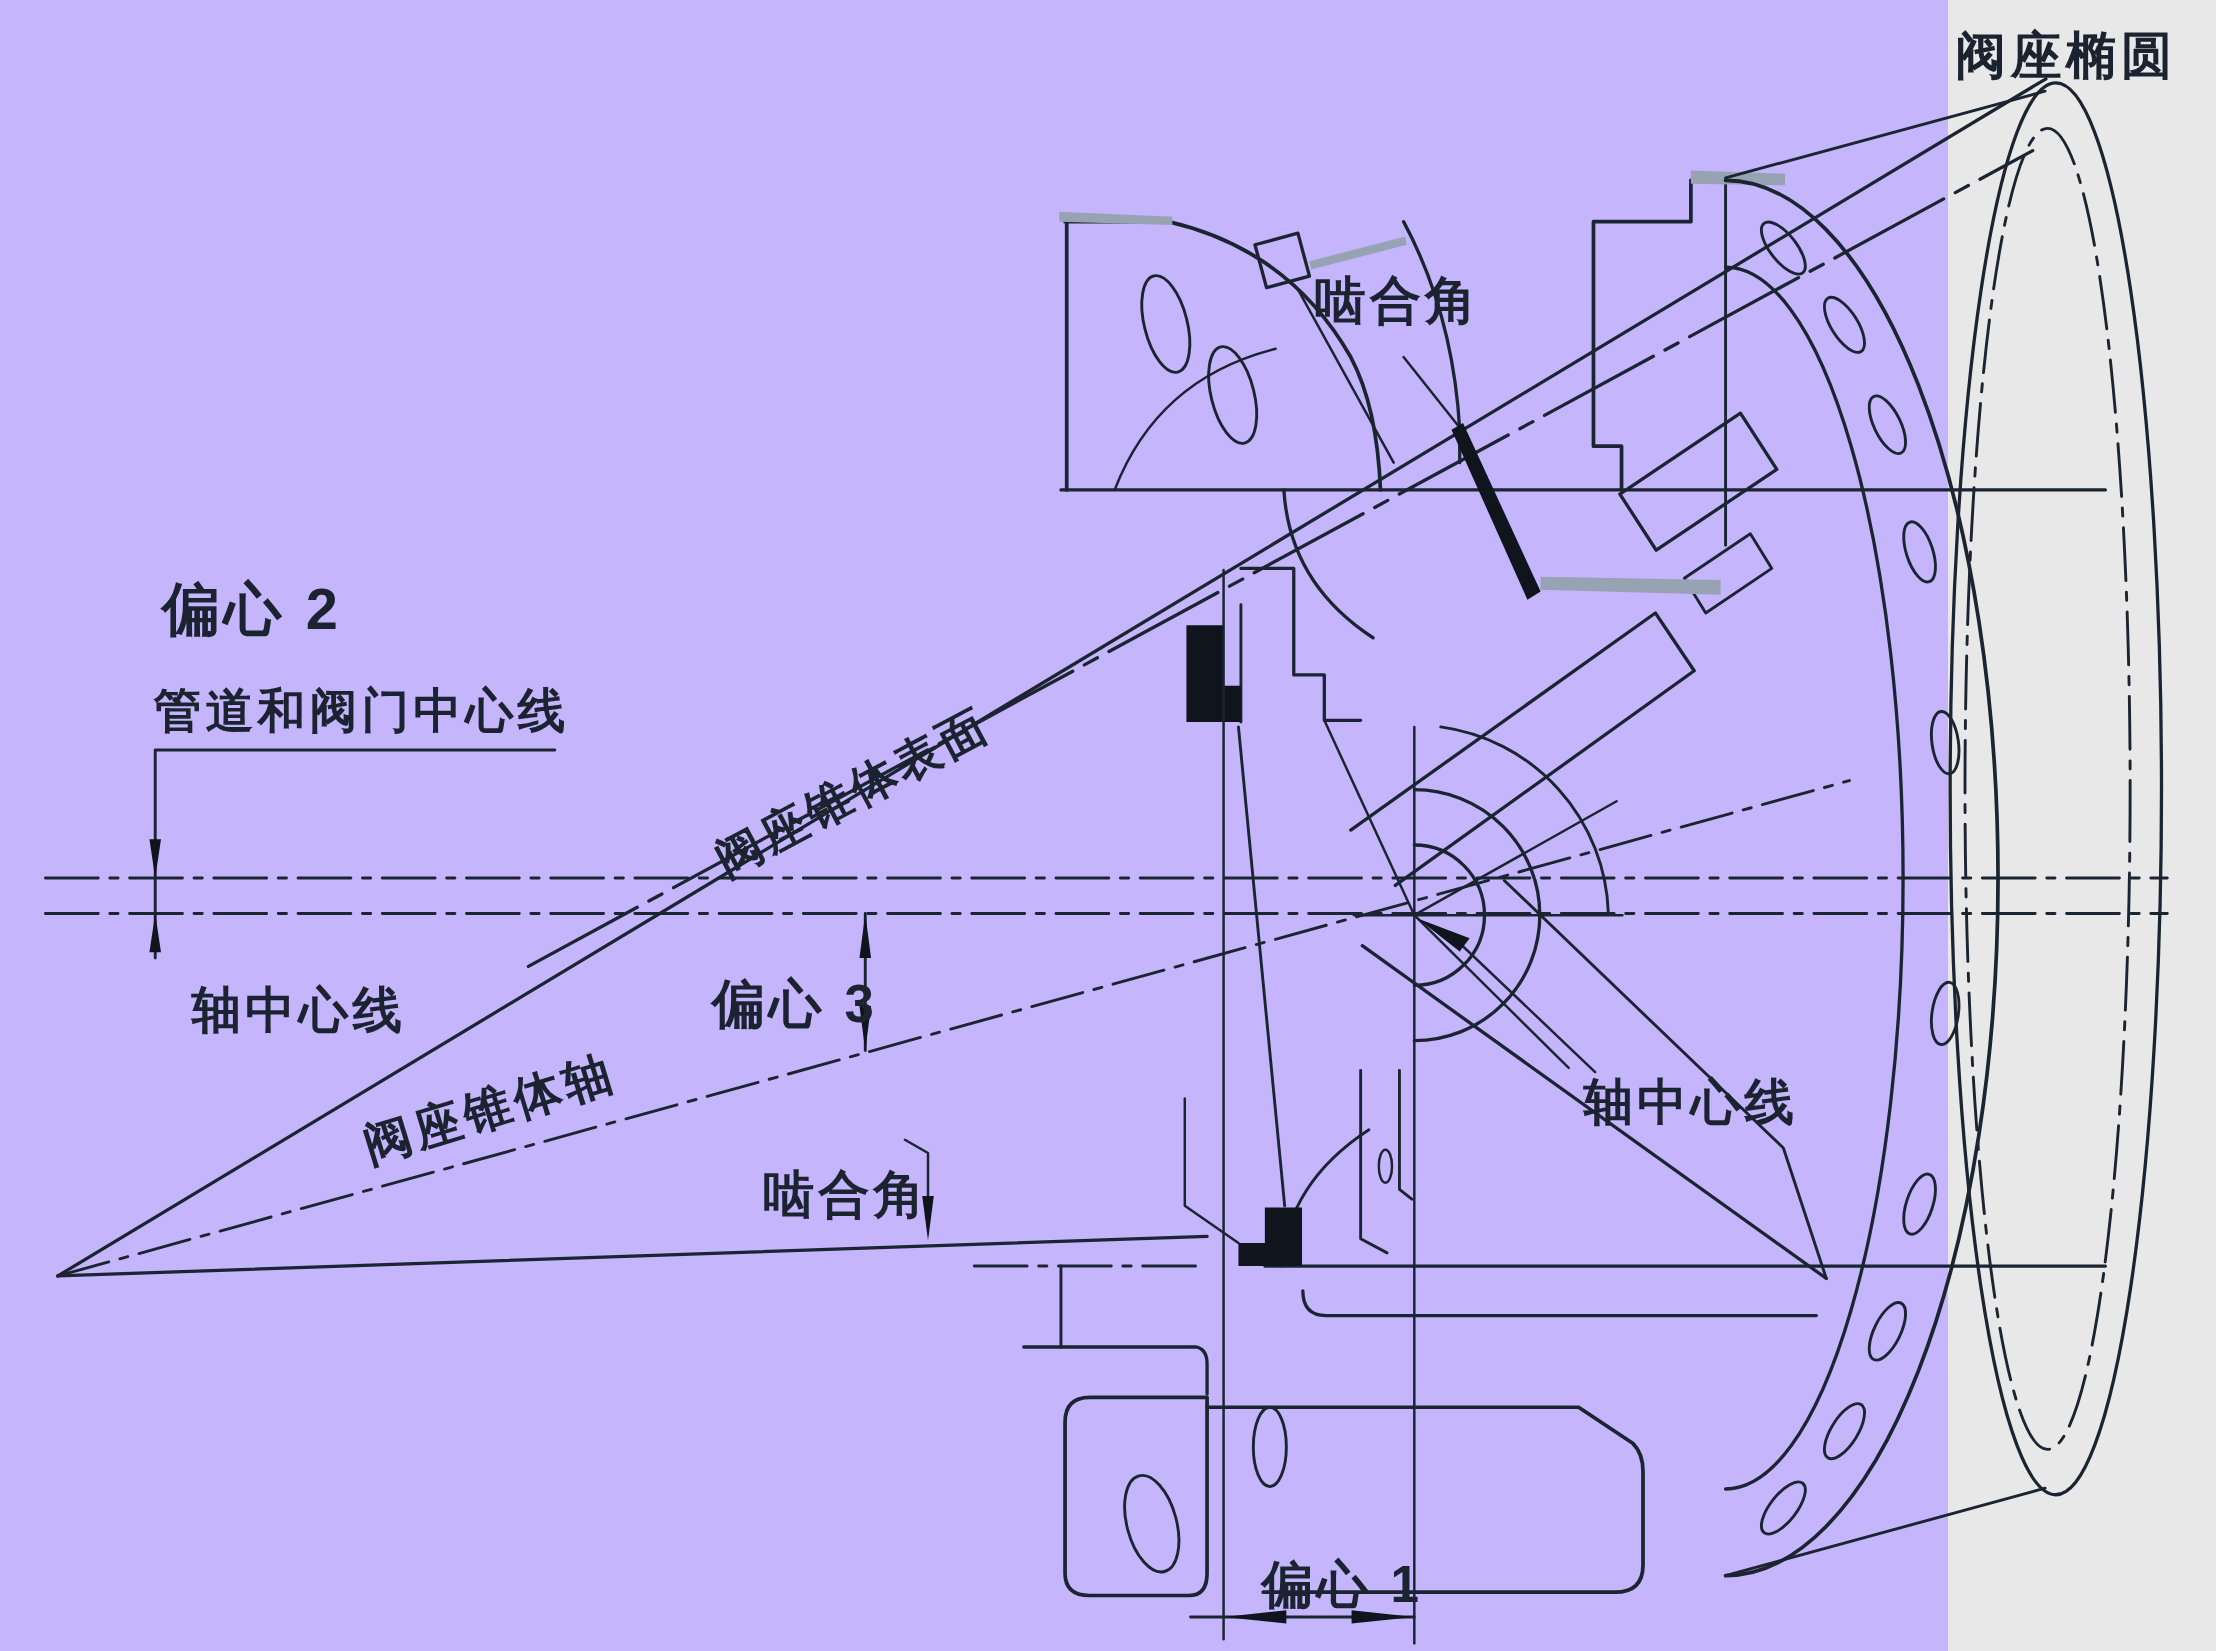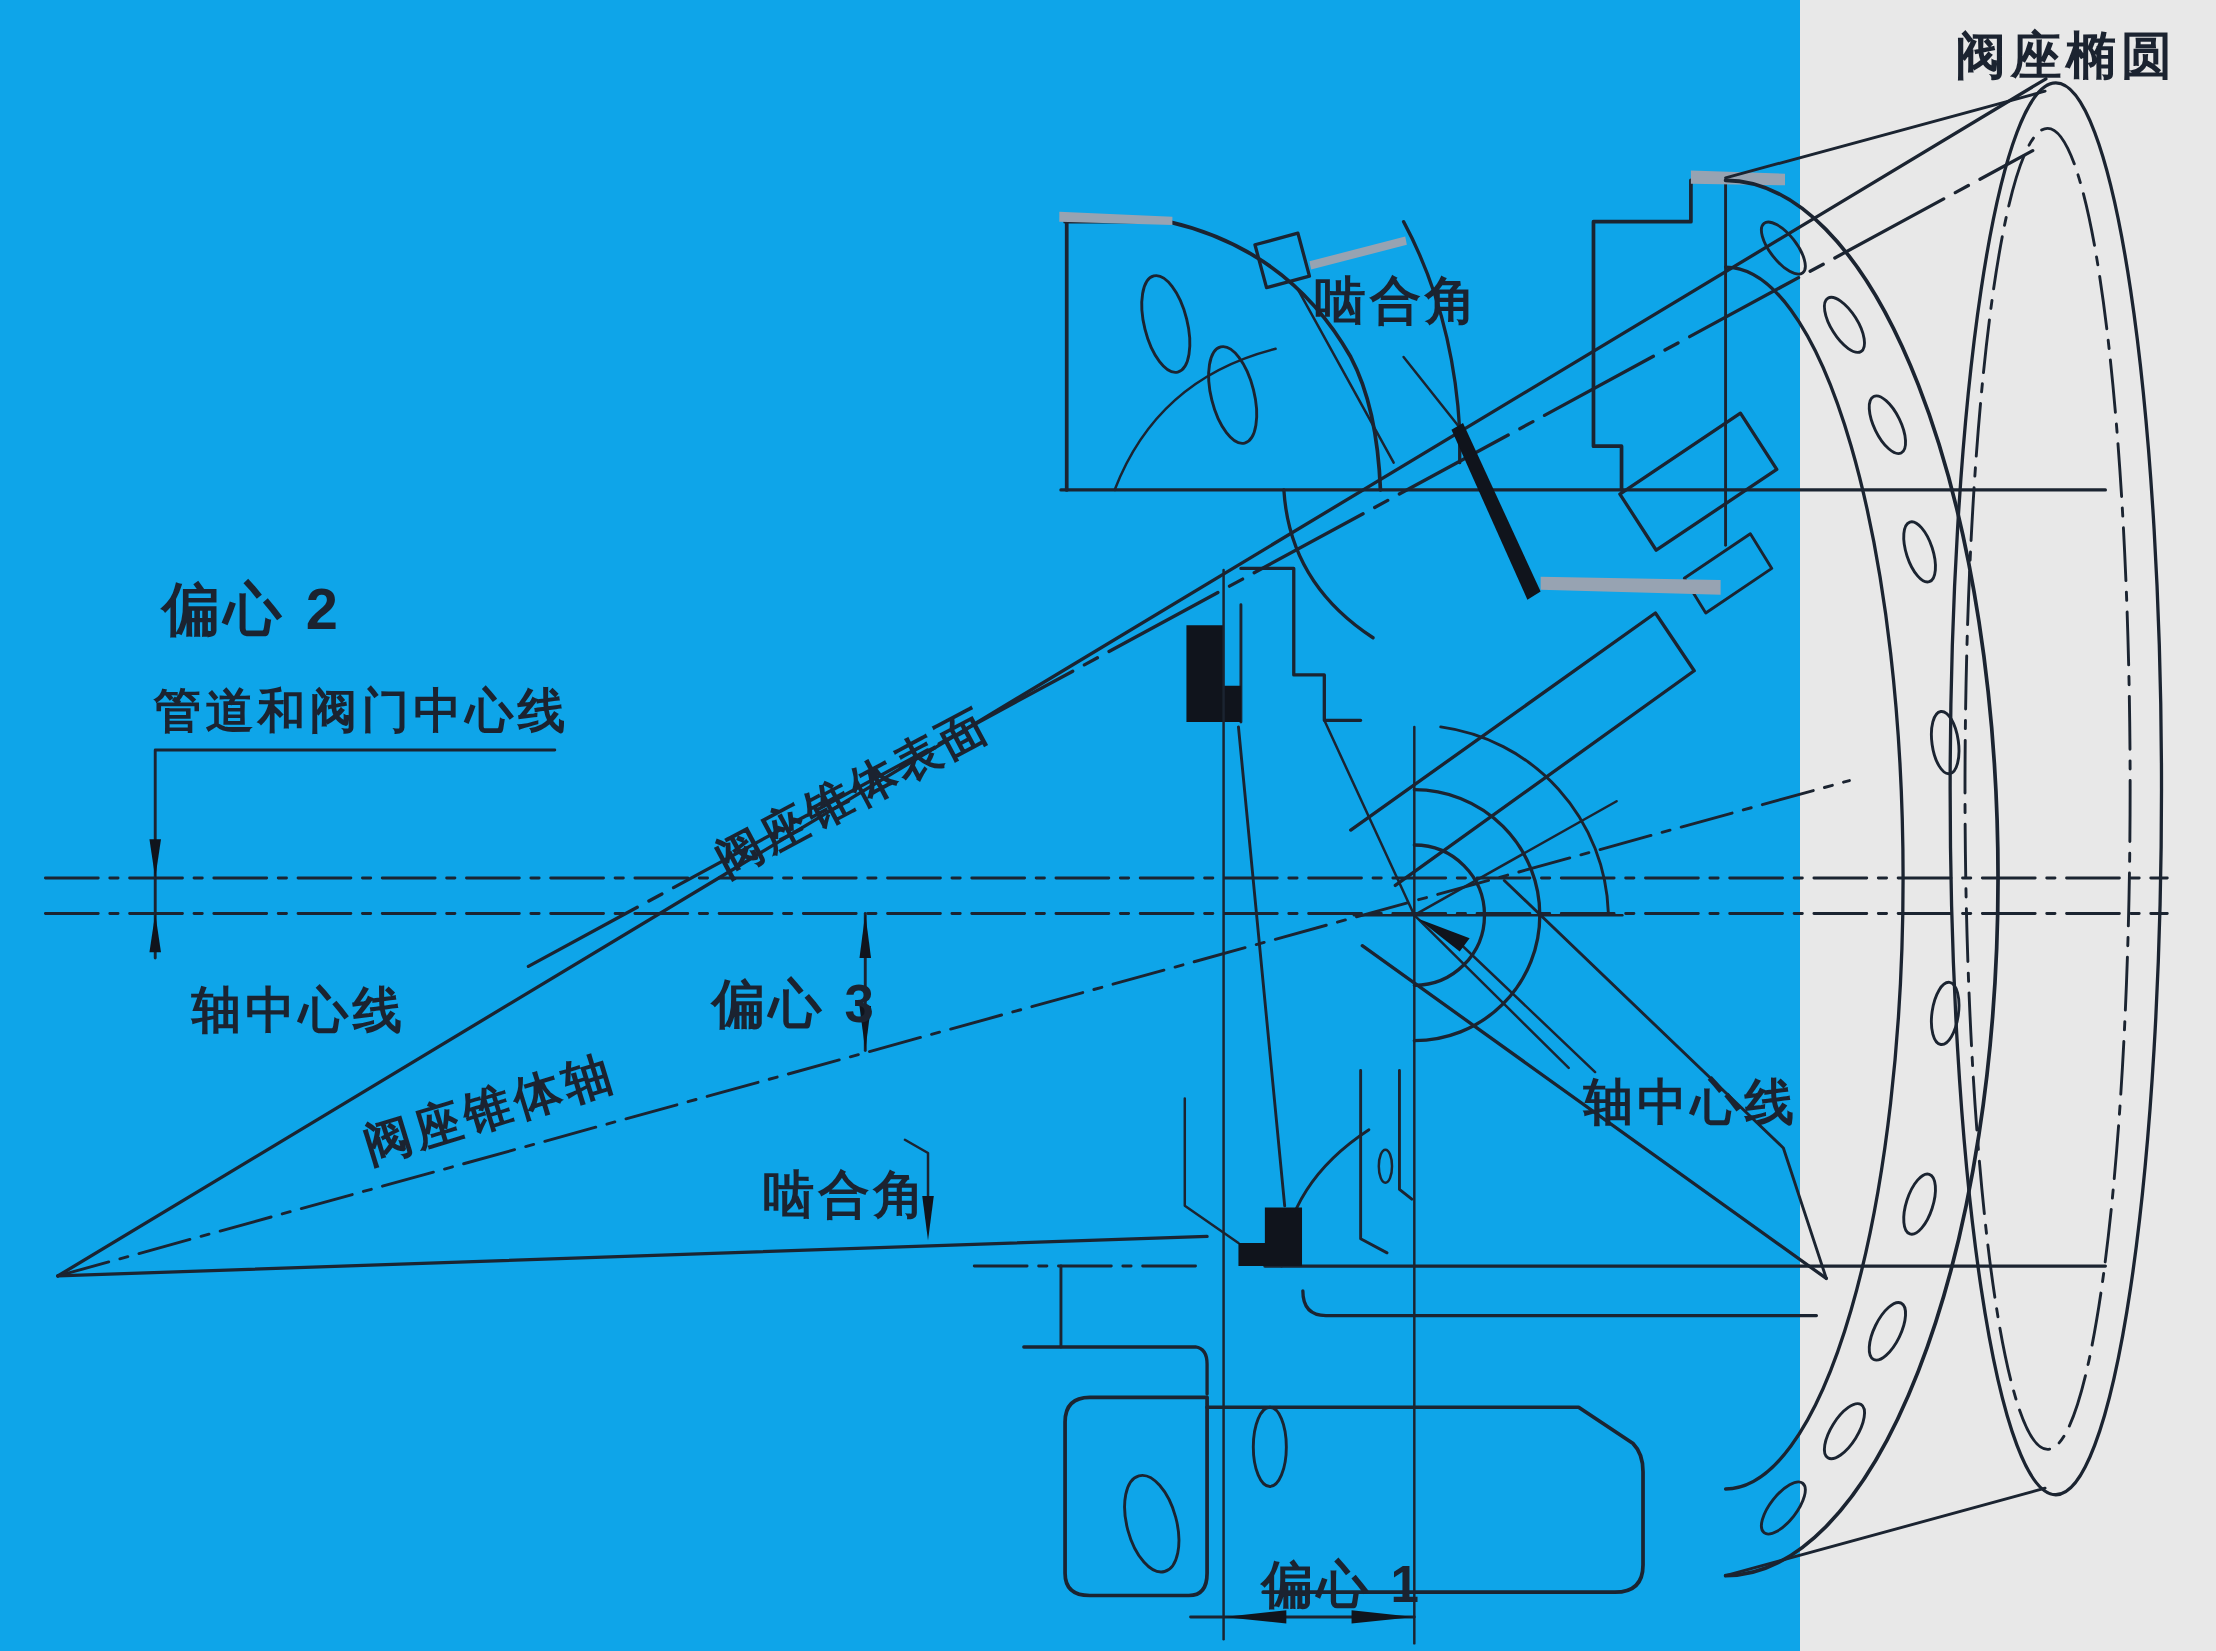--- a/index.html
+++ b/index.html
@@ -1,17 +1,17 @@
 <!DOCTYPE html>
 <html style="font-size:13.2px"><head>
 <meta charset="utf-8">
 <style>
   html,body{margin:0;padding:0;background:#e8e8e8;}
   .stage{
-    width:1800px;height:1652px;background:#0ea5e9;position:relative;
+    width:1948px;height:1652px;background:#c4b5fd;position:relative;
     font-family:"Liberation Sans", sans-serif;
   }
   svg{display:block;}
   text{
     fill:#1b2330;
     font-family:"Liberation Sans", sans-serif;
     font-weight:600;
     letter-spacing:5px;
   }
   .ink{stroke:#1b2431;fill:none;stroke-linecap:round;stroke-linejoin:round;}

